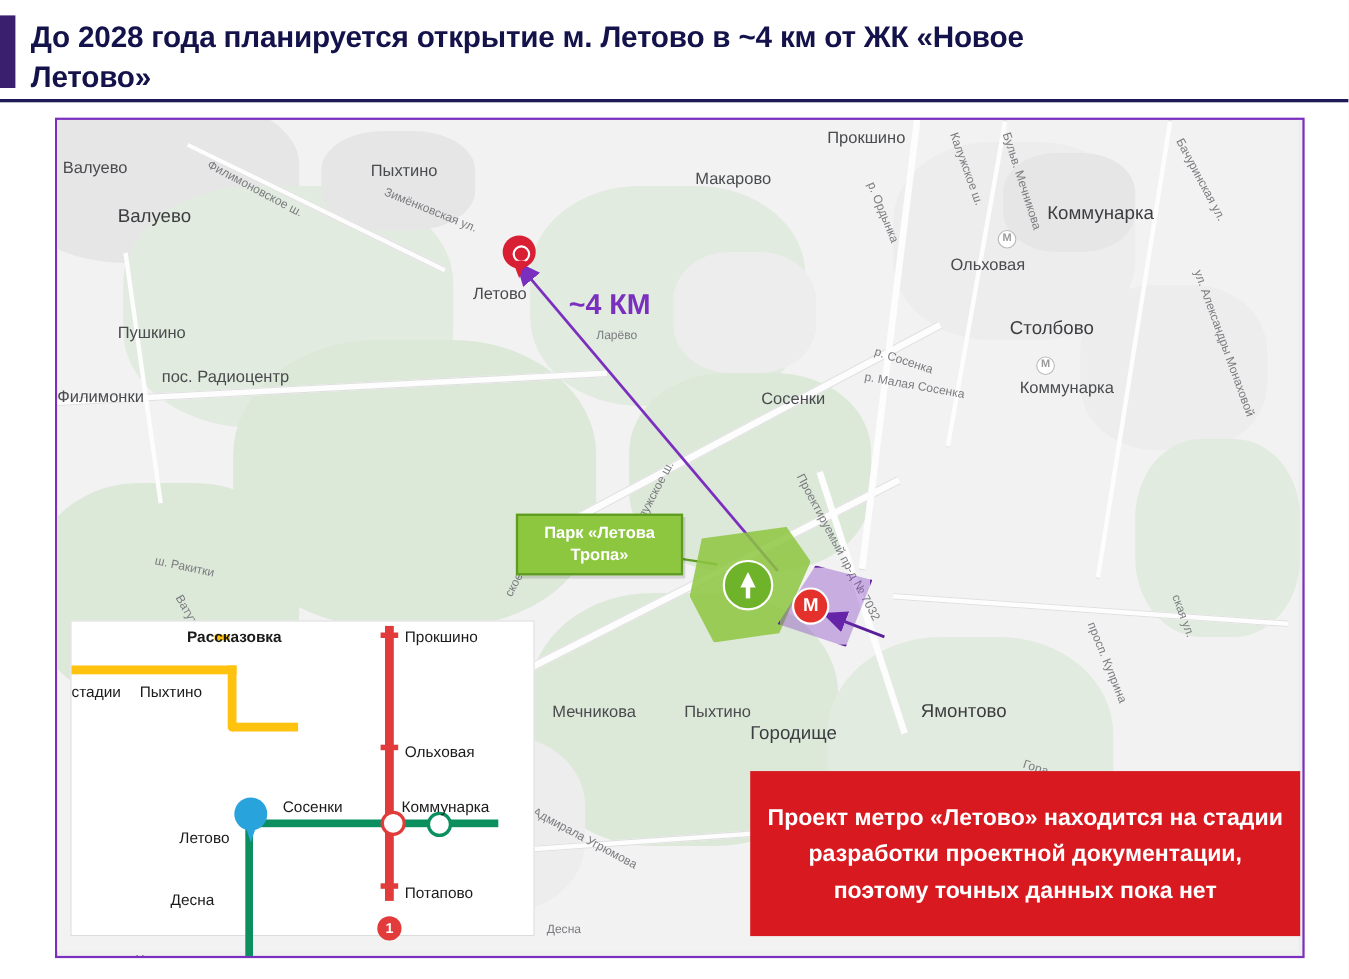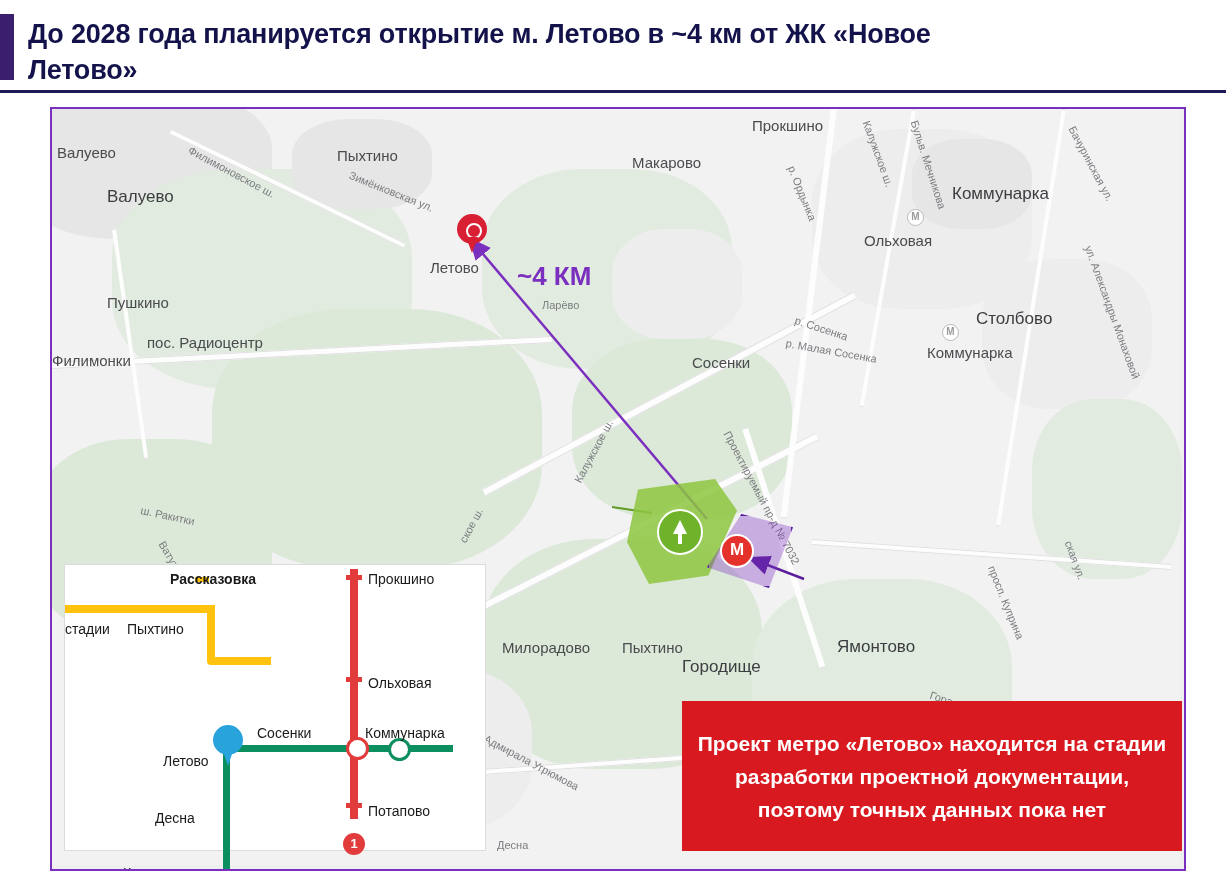--- a/index.html
+++ b/index.html
@@ -201,26 +201,26 @@
     <div class="mlabel med" style="left:700px;top:8px;">Прокшино</div>
     <div class="mlabel med" style="left:5px;top:35px;">Валуево</div>
     <div class="mlabel med" style="left:285px;top:38px;">Пыхтино</div>
     <div class="mlabel med" style="left:580px;top:45px;">Макарово</div>
     <div class="mlabel big" style="left:900px;top:75px;">Коммунарка</div>
     <div class="mlabel big" style="left:55px;top:78px;">Валуево</div>
     <div class="mlabel med" style="left:812px;top:123px;">Ольховая</div>
     <div class="mlabel med" style="left:378px;top:150px;">Летово</div>
     <div class="mlabel small" style="left:490px;top:190px;">Ларёво</div>
     <div class="mlabel med" style="left:55px;top:185px;">Пушкино</div>
-    <div class="mlabel big" style="left:924px;top:180px;margin-top:20px;">Столбово</div>
+    <div class="mlabel big" style="left:866px;top:180px;">Столбово</div>
     <div class="mlabel med" style="left:0px;top:243px;">Филимонки</div>
     <div class="mlabel med" style="left:95px;top:225px;">пос. Радиоцентр</div>
     <div class="mlabel med" style="left:875px;top:235px;">Коммунарка</div>
     <div class="mlabel med" style="left:640px;top:245px;">Сосенки</div>
-    <div class="mlabel med" style="left:450px;top:530px;">Милорадово</div>
+    <div class="mlabel med" style="left:450px;top:530px;">Мечникова</div>
     <div class="mlabel med" style="left:570px;top:530px;">Пыхтино</div>
     <div class="mlabel big" style="left:630px;top:548px;">Городище</div>
     <div class="mlabel big" style="left:785px;top:528px;">Ямонтово</div>
     <div class="mlabel small" style="left:445px;top:730px;">Десна</div>
 
     <div class="mlabel small rot" style="left:520px;top:370px;transform:rotate(-62deg);">Калужское ш.</div>
     <div class="mlabel small rot" style="left:680px;top:320px;transform:rotate(62deg);">Проектируемый пр-д № 7032</div>
     <div class="mlabel small rot" style="left:140px;top:35px;transform:rotate(28deg);">Филимоновское ш.</div>
     <div class="mlabel small rot" style="left:300px;top:60px;transform:rotate(22deg);">Зимёнковская ул.</div>
     <div class="mlabel small rot" style="left:820px;top:10px;transform:rotate(70deg);">Калужское ш.</div>
@@ -258,20 +258,21 @@
     <div class="pin" style="left:405px;top:105px;">
       <div class="head"></div>
       <div class="ring"></div>
       <div class="tail"></div>
     </div>
 
     <div class="dist-label" style="left:465px;top:152px;">~4 КМ</div>
 
     <div class="park-shape"></div>
     <div class="park-badge"></div>
+    <div class="park-callout">Парк «Летова Тропа»</div>
 
     <div class="metro-zone"></div>
     <div class="metro-icon">М</div>
 
 
     <div class="red-callout">Проект метро «Летово» находится на стадии разработки проектной документации, поэтому точных данных пока нет</div>
 
     <div class="scheme">
 
       <div class="line" style="left:0px;top:40px;width:150px;height:8px;background:#ffc20e;"></div>

